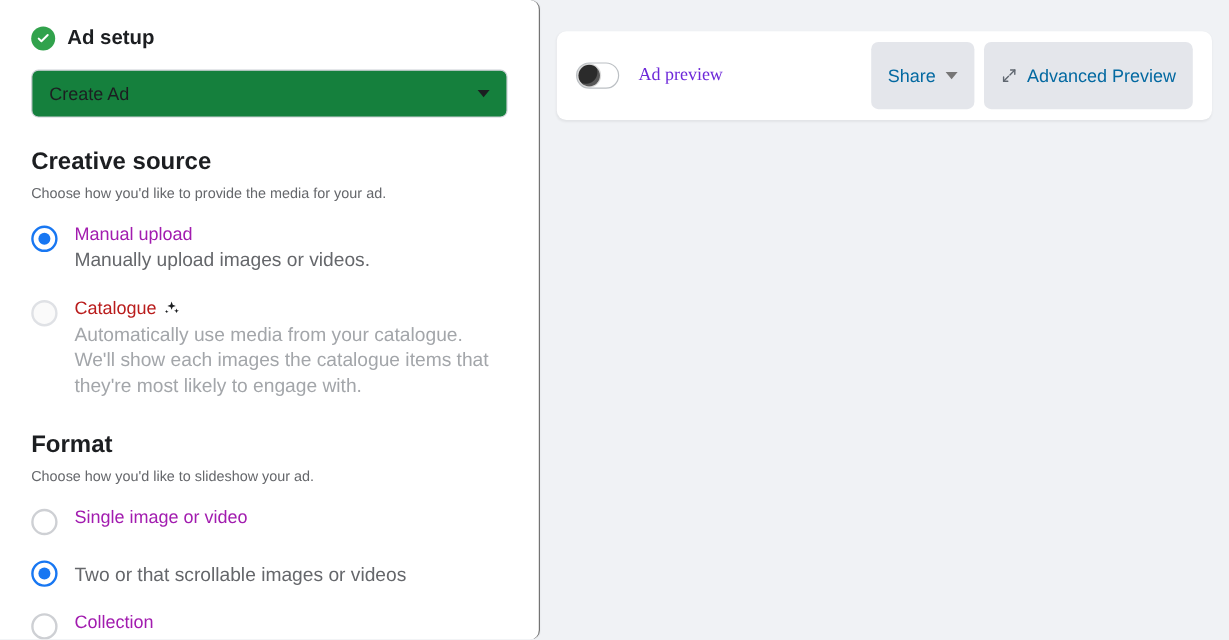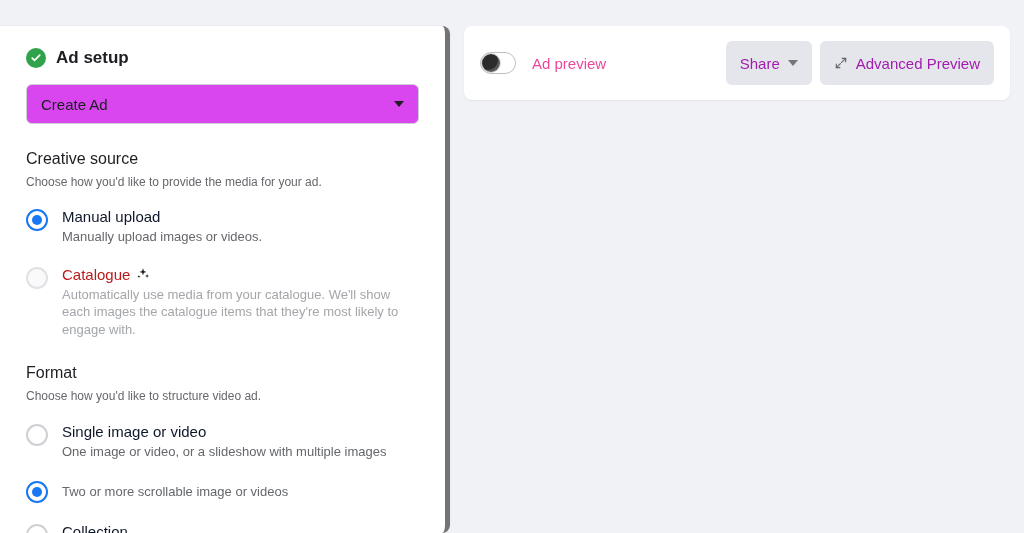--- a/index.html
+++ b/index.html
@@ -9,26 +9,25 @@
     background: #f0f2f5;
     color: #1c1e21;
     width: 1024px;
     height: 533px;
     overflow: hidden;
   }
   .layout { display: flex; width: 100%; height: 100%; }
   .left-panel {
     width: 450px;
     background: #ffffff;
-    border-right: 5px solid #737373;
+    border-right: 1px solid #737373;
     border-radius: 0 8px 8px 0;
     padding: 22px 26px 0 26px;
     box-shadow: 0 0 0 1px rgba(0,0,0,0.02);
     position: relative;
-    margin-top: 26px;
   }
   .right-area {
     flex: 1;
     padding: 26px 14px 0 14px;
   }
   .section-header { display: flex; align-items: center; gap: 10px; }
   .check-circle {
     width: 20px; height: 20px; border-radius: 50%;
     background: #31a24c; display: flex; align-items: center; justify-content: center;
   }
@@ -38,53 +37,53 @@
   .select-box {
     margin-top: 16px;
     width: 100%;
     height: 40px;
     border: 1px solid #ccd0d5;
     border-radius: 6px;
     display: flex; align-items: center; justify-content: space-between;
     padding: 0 14px;
     font-size: 15px;
     color: #1c1e21;
-    background: #d946ef;
+    background: #15803d;
     cursor: pointer;
   }
   .select-box .caret {
     width: 0; height: 0;
     border-left: 5px solid transparent;
     border-right: 5px solid transparent;
     border-top: 6px solid #1c1e21;
   }
 
   .sub-heading {
-    font-size: 16px; font-weight: 400; color: #1c1e21; margin-top: 26px;
+    font-size: 20px; font-weight: 700; color: #1c1e21; margin-top: 26px;
   }
   .sub-desc {
     font-size: 12px; color: #65676b; margin-top: 6px; line-height: 1.35;
   }
 
   .radio-group { margin-top: 18px; }
   .radio-item { display: flex; gap: 14px; margin-bottom: 20px; }
   .radio-outer {
     flex-shrink: 0;
     width: 22px; height: 22px; border-radius: 50%;
     border: 2px solid #ced0d4; background: #fff;
     display: flex; align-items: center; justify-content: center;
     margin-top: 1px;
   }
   .radio-outer.selected { border-color: #1877f2; }
   .radio-inner {
     width: 10px; height: 10px; border-radius: 50%; background: #1877f2;
   }
   .radio-text { flex: 1; }
-  .radio-label { font-size: 15px; color: #0f172a; display: flex; align-items: center; gap: 6px; }
-  .radio-desc { font-size: 13px; color: #65676b; margin-top: 3px; line-height: 1.35; max-width: 360px; }
+  .radio-label { font-size: 15px; color: #a21caf; display: flex; align-items: center; gap: 6px; }
+  .radio-desc { font-size: 16px; color: #65676b; margin-top: 3px; line-height: 1.35; max-width: 360px; }
   .disabled .radio-label { color: #b91c1c; text-align: right; }
   .disabled .radio-outer { border-color: #dfe1e5; background: #fafafa; }
   .disabled .radio-desc { color: #a3a6aa; }
   .sparkle-icon { width: 14px; height: 14px; }
   .sparkle-icon svg { width: 14px; height: 14px; display: block; }
 
   
   .preview-card {
     background: #fff;
     border-radius: 8px;
@@ -97,30 +96,30 @@
     width: 36px; height: 22px; border-radius: 11px;
     background: #fff; border: 1px solid #bcc0c4;
     position: relative; margin-right: 16px; cursor: pointer;
   }
   .toggle-knob {
     position: absolute; top: 1px; left: 1px;
     width: 18px; height: 18px; border-radius: 50%;
     background: radial-gradient(circle at 35% 35%, #2b2b2b 55%, #585858 60%);
     box-shadow: 0 0 0 1px rgba(0,0,0,0.15);
   }
-  .preview-label { font-size: 15px; color: #ec4899; flex: 1; }
+  .preview-label { font-size: 15px; color: #6d28d9; flex: 1; font-family: Liberation Serif, serif; }
   .btn-group { display: flex; gap: 8px; }
   .btn {
-    height: 44px;
+    height: 56px;
     background: #e4e6eb;
     border: none;
     border-radius: 6px;
     padding: 0 14px;
     font-size: 15px;
-    color: #a21caf;
+    color: #0369a1;
     display: flex; align-items: center; gap: 8px;
     cursor: pointer;
   }
   .btn .caret-sm {
     width: 0; height: 0;
     border-left: 5px solid transparent;
     border-right: 5px solid transparent;
     border-top: 6px solid #767676;
   }
   .expand-icon { width: 14px; height: 14px; display: inline-flex; }
@@ -169,36 +168,35 @@
                   <path d="M12 2l1.6 4.8L18 8.4l-4.4 1.6L12 14l-1.6-4L6 8.4l4.4-1.6L12 2zm7 10l.9 2.6 2.6.9-2.6.9L19 19l-.9-2.6-2.6-.9 2.6-.9L19 12zM5 14l.7 2 2 .7-2 .7L5 19l-.7-2-2-.7 2-.7L5 14z"></path>
                 </svg>
             </span>
           </div>
           <div class="radio-desc">Automatically use media from your catalogue. We'll show each images the catalogue items that they're most likely to engage with.</div>
         </div>
       </div>
     </div>
 
     <div class="sub-heading">Format</div>
-    <div class="sub-desc">Choose how you'd like to structure video ad.</div>
+    <div class="sub-desc">Choose how you'd like to slideshow your ad.</div>
 
     <div class="radio-group">
       <div class="radio-item">
         <span class="radio-outer"></span>
         <div class="radio-text">
           <div class="radio-label">Single image or video</div>
-          <div class="radio-desc">One image or video, or a slideshow with multiple images</div>
         </div>
       </div>
       <div class="radio-item">
         <span class="radio-outer selected">
             <span class="radio-inner"></span>
           </span>
         <div class="radio-text">
-          <div class="radio-desc">Two or more scrollable image or videos</div>
+          <div class="radio-desc">Two or that scrollable images or videos</div>
         </div>
       </div>
       <div class="radio-item">
         <span class="radio-outer"></span>
         <div class="radio-text">
           <div class="radio-label">Collection</div>
 
         </div>
       </div>
     </div>

